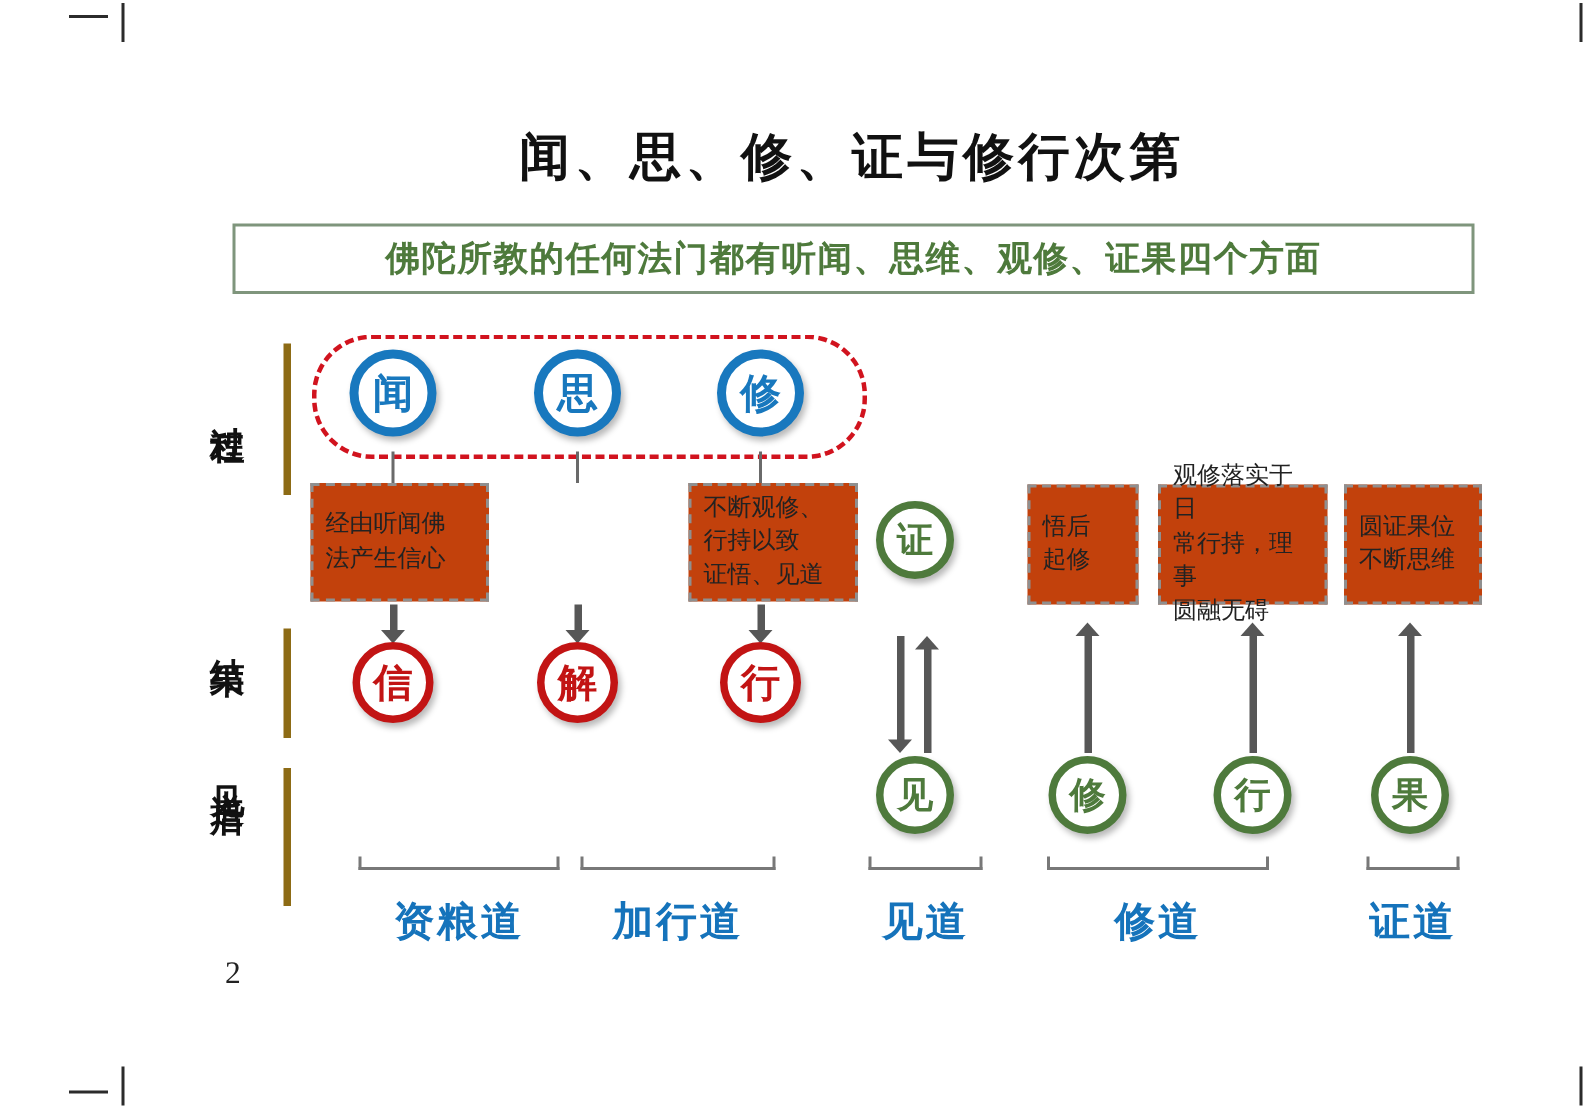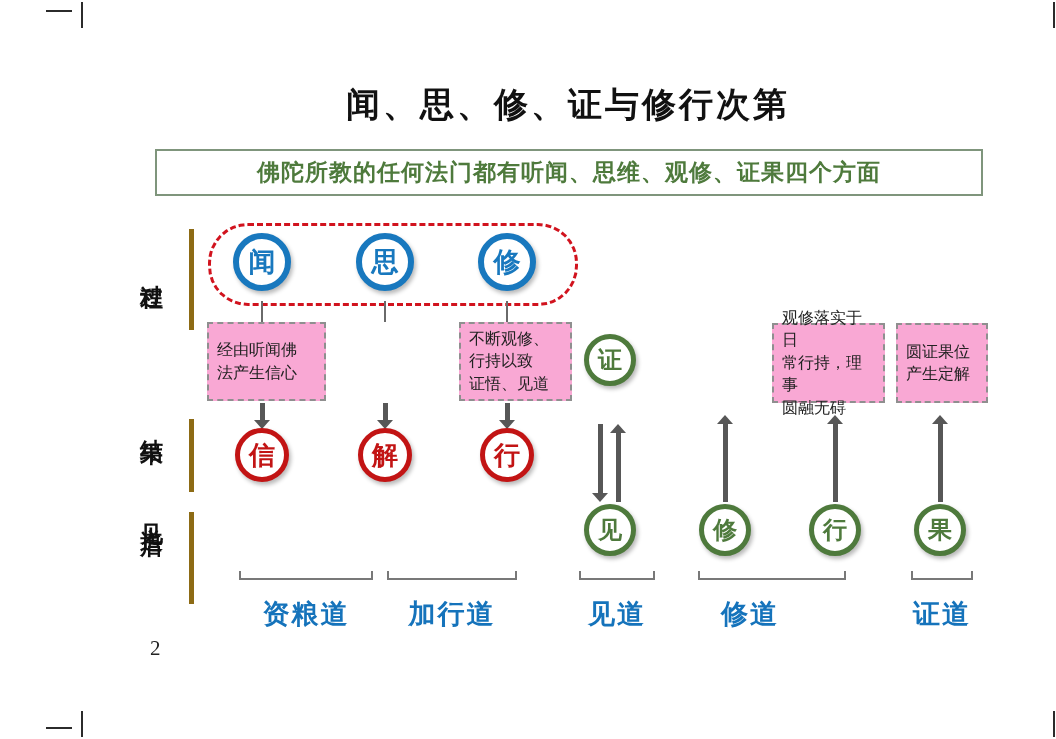--- a/index.html
+++ b/index.html
@@ -39,21 +39,21 @@
     display:flex;align-items:center;justify-content:center;
     font-weight:bold;box-shadow:2px 3px 4px rgba(0,0,0,0.28);
   }
   .circle.blue{width:46px;height:46px;border:6px solid #1878be;color:#1878be;font-size:27px;}
   .circle.red{width:44px;height:44px;border:5px solid #c21414;color:#c21414;font-size:26px;}
   .circle.green{width:42px;height:42px;border:5px solid #4e7a3c;color:#4e7a3c;font-size:24px;}
 
   .conn{position:absolute;width:2px;background:#6a6a6a;}
 
   .dashed-box{
-    position:absolute;border:2px dashed #8f8f8f;background:#f9a8d4;
+    position:absolute;border:2px dashed #8f8f8f;background:#c2410c;
     display:flex;align-items:center;padding:4px 8px;box-sizing:border-box;
     font-size:16px;line-height:1.4;color:#222;white-space:pre-line;
     font-family:"Liberation Sans","DejaVu Sans",sans-serif;
   }
 
   .arrow{position:absolute;width:16px;}
   .arrow::before{
     content:"";position:absolute;left:50%;margin-left:-2.5px;width:5px;background:#575757;
   }
   .arrow-down::before{top:0;bottom:8px;}
@@ -130,37 +130,39 @@
 
   <div class="circle green" style="left:544px;top:334px;">证</div>
   <div class="arrow arrow-down" style="left:552px;top:424px;height:78px;"></div>
   <div class="arrow arrow-up" style="left:570px;top:424px;height:78px;"></div>
 
   <div class="circle green" style="left:544px;top:504px;">见</div>
   <div class="circle green" style="left:659px;top:504px;">修</div>
   <div class="circle green" style="left:769px;top:504px;">行</div>
   <div class="circle green" style="left:874px;top:504px;">果</div>
 
+  <div class="dashed-box" style="left:645px;top:323px;width:74px;height:80px;">悟后
+起修</div>
   <div class="dashed-box" style="left:732px;top:323px;width:113px;height:80px;">观修落实于日
 常行持，理事
 圆融无碍</div>
   <div class="dashed-box" style="left:856px;top:323px;width:92px;height:80px;">圆证果位
-产生定解</div>
+不断思维</div>
 
   <div class="arrow arrow-up" style="left:677px;top:415px;height:87px;"></div>
   <div class="arrow arrow-up" style="left:787px;top:415px;height:87px;"></div>
   <div class="arrow arrow-up" style="left:892px;top:415px;height:87px;"></div>
 
   <div class="bracket" style="left:199px;top:571px;width:134px;"></div>
   <div class="bracket" style="left:347px;top:571px;width:130px;"></div>
   <div class="bracket" style="left:539px;top:571px;width:76px;"></div>
   <div class="bracket" style="left:658px;top:571px;width:148px;"></div>
   <div class="bracket" style="left:871px;top:571px;width:62px;"></div>
 
   <div class="path-label" style="left:199px;width:134px;">资粮道</div>
   <div class="path-label" style="left:347px;width:130px;">加行道</div>
   <div class="path-label" style="left:539px;width:76px;">见道</div>
-  <div class="path-label" style="left:636px;width:148px;">修道</div>
+  <div class="path-label" style="left:658px;width:148px;">修道</div>
   <div class="path-label" style="left:871px;width:62px;">证道</div>
 
   <div class="page-num">2</div>
 
 </div>
 
 </body></html>

